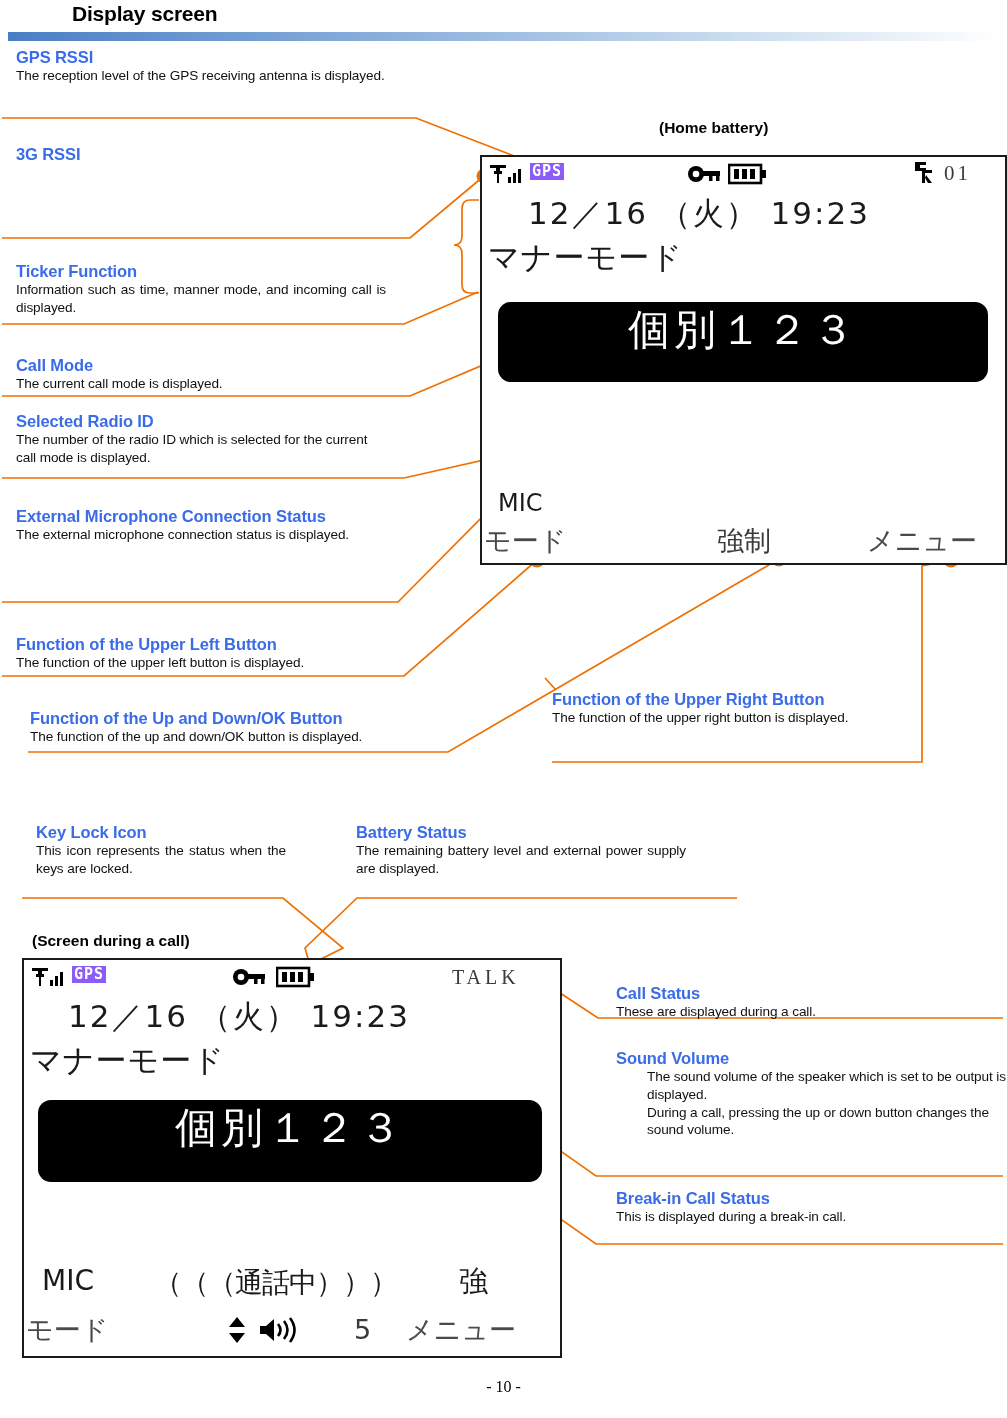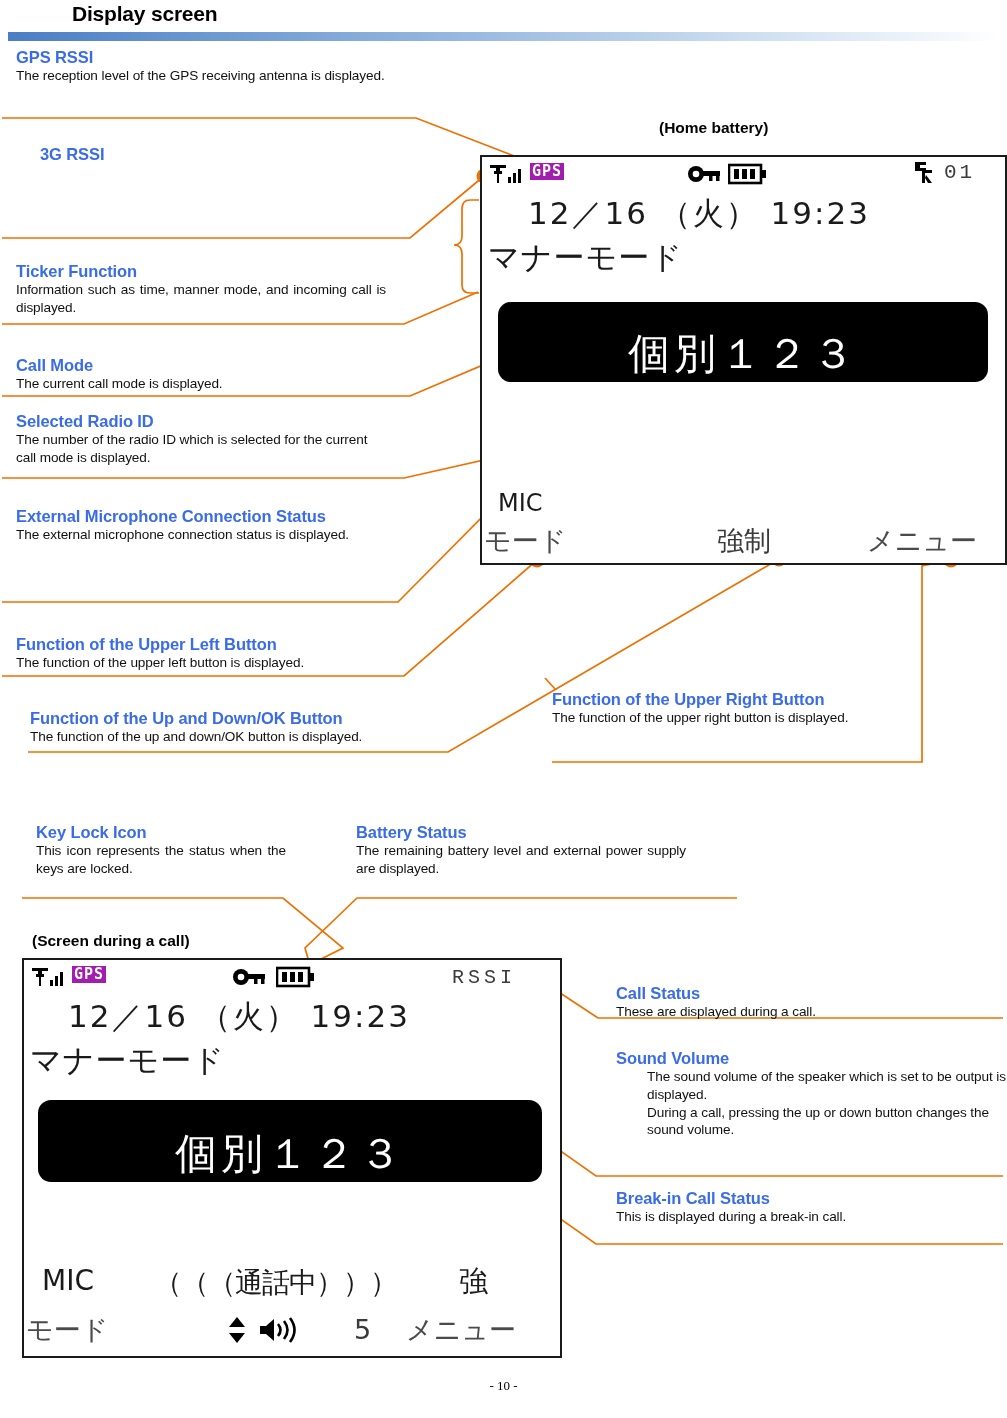--- a/index.html
+++ b/index.html
@@ -31,43 +31,43 @@
   }
   .note p.just{text-align:justify;text-align-last:left;}
 
   
   .lcd{
     position:absolute;background:#fff;border:2.5px solid #1a1a1a;
     box-sizing:border-box;overflow:hidden;
   }
   .lcd-status{position:absolute;left:0;right:0;top:0;height:34px;}
   .lcd-line{position:absolute;color:#1a1a1a;white-space:nowrap;
-    font-family:Liberation Mono, monospace;}
+    font-family:Liberation Serif, serif;}
   .mono-cjk{font-family:"DejaVu Sans", sans-serif;}
 
   .invbar{
     position:absolute;background:#000;border-radius:13px;
-    display:flex;align-items:flex-end;justify-content:center;
+    display:flex;align-items:flex-start;justify-content:center;
     color:#fff;
   }
 
   
   .ico{position:absolute;}
   .gps-badge{
-    background:#a21caf;color:#fff;font-weight:bold;letter-spacing:1px;
+    background:#8b5cf6;color:#fff;font-weight:bold;letter-spacing:1px;
     font-family:"DejaVu Sans Mono", monospace;display:inline-block;
   }
 
   
   svg.lines{position:absolute;left:0;top:0;width:1007px;height:1418px;
     pointer-events:none;}
 
   #footer{
     left:0;top:1378px;width:1007px;text-align:center;
-    font-family:"Liberation Serif", serif;font-size:13px;color:#000;
+    font-family:"Liberation Serif", serif;font-size:16px;color:#000;
   }
   .caption{position:absolute;font-size:15.5px;font-weight:bold;color:#000;}
 </style>
 </head>
 <body>
 
 <div class="abs" id="page-title">Display screen</div>
 <div class="abs" id="header-rule"></div>
 
 <svg class="lines" viewBox="0 0 1007 1418" xmlns="http://www.w3.org/2000/svg">
@@ -126,21 +126,21 @@
     <circle cx="337" cy="1344" r="7.5"></circle>
     <circle cx="504" cy="1312" r="7.5"></circle>
   </g>
 </svg>
 
 <div class="note" style="left:16px;top:48px;width:385px;">
   <h3>GPS RSSI</h3>
   <p>The reception level of the GPS receiving antenna is displayed.</p>
 </div>
 
-<div class="note" style="left:16px;top:145px;width:370px;margin-left:24px;">
+<div class="note" style="left:16px;top:145px;width:370px;">
   <h3>3G RSSI</h3>
 </div>
 
 <div class="note" style="left:16px;top:262px;width:370px;">
   <h3>Ticker Function</h3>
   <p class="just">Information such as time, manner mode, and incoming call is displayed.</p>
 </div>
 
 <div class="note" style="left:16px;top:356px;width:370px;">
   <h3>Call Mode</h3>
@@ -272,21 +272,21 @@
       <rect x="22" y="13" width="3.5" height="5" fill="#000"></rect>
       <rect x="29" y="13" width="3.5" height="5" fill="#000"></rect>
     </svg>
     <svg class="ico" style="left:252px;top:6px;" width="40" height="22" viewBox="0 0 40 22">
       <rect x="1" y="2" width="32" height="18" fill="none" stroke="#000" stroke-width="2.6"></rect>
       <rect x="33" y="7" width="5" height="8" fill="#000"></rect>
       <rect x="6" y="6" width="5" height="10" fill="#000"></rect>
       <rect x="14" y="6" width="5" height="10" fill="#000"></rect>
       <rect x="22" y="6" width="5" height="10" fill="#000"></rect>
     </svg>
-    <div class="lcd-line" style="left:428px;top:6px;font-size:20px;letter-spacing:4px;color:#3a3a3a;">RSSI</div>
+    <div class="lcd-line" style="left:428px;top:6px;font-size:20px;letter-spacing:4px;color:#3a3a3a;">TALK</div>
   </div>
 
   <div class="lcd-line mono-cjk" style="left:44px;top:36px;font-size:31px;letter-spacing:2px;">12／16 （火） 19:23</div>
 
   <div class="lcd-line mono-cjk" style="left:6px;top:80px;font-size:31px;letter-spacing:1px;">マナーモード</div>
 
   <div class="invbar" style="left:14px;top:140px;width:504px;height:82px;">
     <span class="mono-cjk" style="font-size:42px;letter-spacing:4px;">個別１２３</span>
   </div>
 

